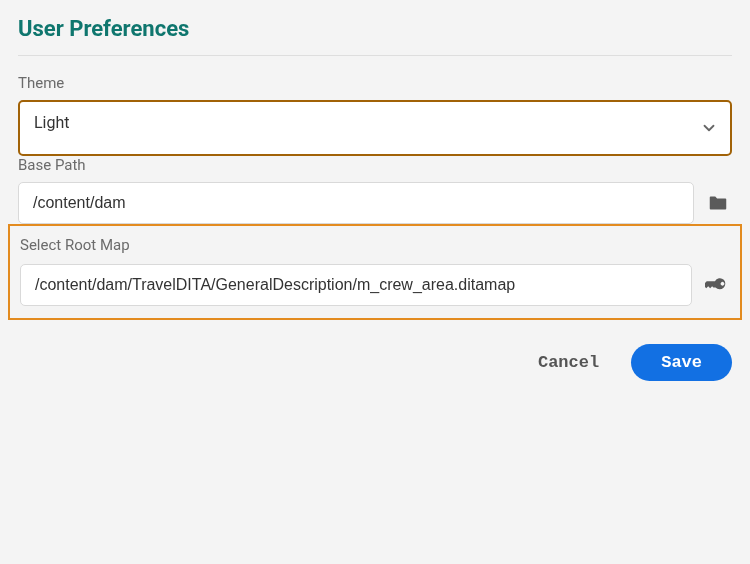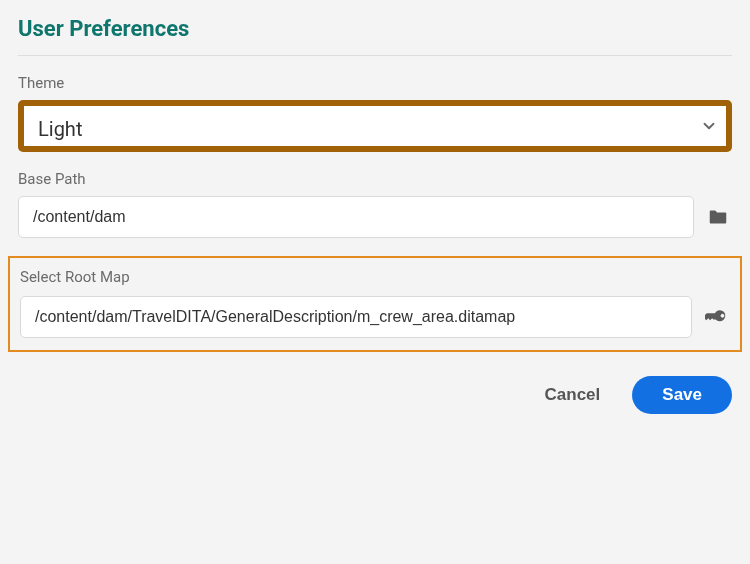--- a/index.html
+++ b/index.html
@@ -16,38 +16,37 @@
       font-weight: 700;
       color: #0f766e;
       margin-bottom: 14px;
     }
     .divider {
       border: none;
       border-top: 1px solid #dedede;
       margin-bottom: 18px;
     }
     .field {
-      margin-bottom: 18px;
     }
     .field-label {
       font-size: 15px;
       color: #6b6b6b;
       margin-bottom: 8px;
       display: block;
     }
     .select-wrap {
       position: relative;
     }
     .select-input {
       width: 100%;
       background: #fff;
-      border: 6px solid #a16207;
+      border: 2px solid #a16207;
       border-radius: 5px;
-      padding: 11px 40px 5px 14px;
-      font-size: 20px;
+      padding: 11px 40px 22px 14px;
+      font-size: 16px;
       color: #333;
       cursor: pointer;
       appearance: none;
     }
     .chevron {
       position: absolute;
       right: 14px;
       top: 50%;
       transform: translateY(-50%);
       pointer-events: none;
@@ -99,20 +98,21 @@
       gap: 8px;
       margin-top: 20px;
     }
     .btn {
       font-size: 17px;
       font-weight: 600;
       border-radius: 20px;
       padding: 9px 24px;
       cursor: pointer;
       border: none;
+      font-family: Liberation Mono, monospace;
     }
     .btn-cancel {
       background: transparent;
       color: #555;
     }
     .btn-save {
       background: #1270e3;
       color: #fff;
       padding: 9px 30px;
     }

